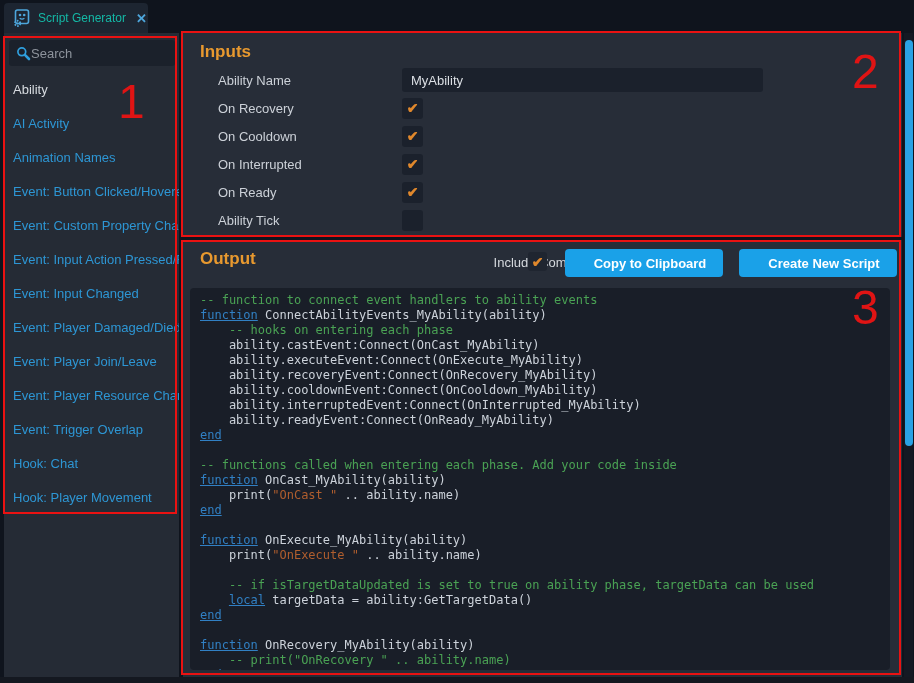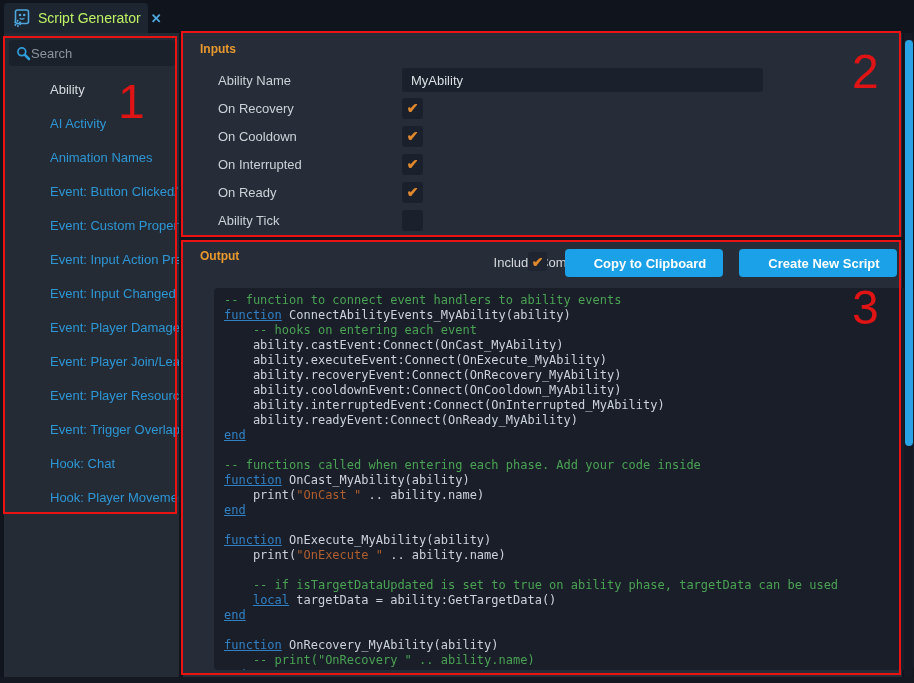--- a/index.html
+++ b/index.html
@@ -3,38 +3,38 @@
 <meta charset="utf-8">
 <style>
   * { margin:0; padding:0; box-sizing:border-box; }
   html,body { width:914px; height:683px; overflow:hidden; }
   body { font-family:"Liberation Sans", sans-serif; background:#0f141d; position:relative; }
 
   
   .topbar { position:absolute; left:0; top:0; width:914px; height:33px; background:#0f141d; }
   .tab { position:absolute; left:4px; top:3px; width:144px; height:30px; background:#1d2531;
          border-radius:4px 4px 0 0; display:flex; align-items:center; padding:0 8px; gap:6px; }
-  .tab-title { color:#bef264; font-size:14px; white-space:nowrap; }
+  .tab-title { color:#14b8a6; font-size:12px; white-space:nowrap; }
   .tab-close { color:#4da6dc; font-size:13px; font-weight:bold; margin-left:4px; cursor:pointer; }
 
   
   .sidebar { position:absolute; left:4px; top:33px; width:175px; height:644px; background:#252b35; overflow:hidden; }
   .searchbox { position:absolute; left:5px; top:7px; width:166px; height:26px; background:#1b212b;
                border-radius:3px; display:flex; align-items:center; padding:0 7px; }
   .search-ph { color:#8d939c; font-size:13px; }
   .side-list { position:absolute; left:0; top:40px; width:175px; }
   .side-item { height:34px; line-height:34px; padding-left:9px; font-size:13px; color:#2d96d4;
-               white-space:nowrap; overflow:hidden; cursor:pointer;margin-left:37px; }
+               white-space:nowrap; overflow:hidden; cursor:pointer; }
   .side-item.selected { color:#d8dce1; }
 
   
   .panel { position:absolute; background:#272d38; }
   .inputs-panel { left:183px; top:33px; width:719px; height:204px; }
   .output-panel { left:183px; top:240px; width:719px; height:437px; }
-  .panel-title { position:absolute; left:17px; top:9px; color:#e8992f; font-size:12px; font-weight:bold; }
+  .panel-title { position:absolute; left:17px; top:9px; color:#e8992f; font-size:17px; font-weight:bold; }
 
   .form-rows { position:absolute; left:0; top:33px; width:100%; }
   .form-row { height:28px; display:flex; align-items:center; }
   .form-row .flabel { width:184px; margin-left:35px; font-size:13px; color:#ccd1d8; }
   .text-input { width:361px; height:24px; background:#1b212c; border:none; border-radius:3px;
                 color:#dbdfe4; font-size:13px; padding:0 9px; font-family:"Liberation Sans",sans-serif; outline:none; }
   .checkbox { width:21px; height:21px; background:#1b212c; border-radius:3px; display:flex;
               align-items:center; justify-content:center; cursor:pointer; }
   .checkbox .mark { color:#e0882c; font-size:14px; font-weight:bold; display:none; line-height:1; }
   .checkbox.checked .mark { display:block; }
@@ -45,21 +45,21 @@
   .inc-check { position:absolute; right:355px; top:12px; width:19px; height:19px; background:#1f2530; }
   .btn { position:absolute; top:9px; width:158px; height:28px; background:#1aa1e8; border:none;
          border-radius:4px; color:#ffffff; font-size:13px; font-weight:bold;
          font-family:"Liberation Sans",sans-serif; cursor:pointer;padding-left:12px; }
   .btn-copy { right:179px; }
   .btn-create { right:5px; }
 
   
   .code-area { position:absolute; left:7px; top:48px; width:700px; height:382px; background:#191e28;
                border-radius:4px; overflow:hidden; padding:5px 0 0 10px;
-               font-family:"DejaVu Sans Mono", monospace; font-size:12px; line-height:15px;margin-left:24px; }
+               font-family:"DejaVu Sans Mono", monospace; font-size:12px; line-height:15px; }
   .code-line { white-space:pre; min-height:15px; }
   .seg-p { color:#ccd2da; }
   .seg-c { color:#4aa254; }
   .seg-k { color:#3180c4;text-decoration:underline; }
   .seg-s { color:#b05e2e; }
 
   
   .sb-track { position:absolute; left:904px; top:33px; width:9px; height:644px; background:#141923; }
   .sb-thumb { position:absolute; left:905px; top:40px; width:8px; height:406px; background:#2aa2e4; border-radius:4px; }
 
@@ -169,21 +169,21 @@
     <span class="inc-label">Include Comments</span>
     <span class="checkbox checked inc-check">
         <span class="mark">✔</span>
       </span>
     <button class="btn btn-copy">Copy to Clipboard</button>
     <button class="btn btn-create">Create New Script</button>
   </div>
   <div class="code-area" id="code-area">
       <div class="code-line"><span class="seg-c">-- function to connect event handlers to ability events</span></div>
       <div class="code-line"><span class="seg-k">function</span><span class="seg-p"> ConnectAbilityEvents_MyAbility(ability)</span></div>
-      <div class="code-line"><span class="seg-c">    -- hooks on entering each event</span></div>
+      <div class="code-line"><span class="seg-c">    -- hooks on entering each phase</span></div>
       <div class="code-line"><span class="seg-p">    ability.castEvent:Connect(OnCast_MyAbility)</span></div>
       <div class="code-line"><span class="seg-p">    ability.executeEvent:Connect(OnExecute_MyAbility)</span></div>
       <div class="code-line"><span class="seg-p">    ability.recoveryEvent:Connect(OnRecovery_MyAbility)</span></div>
       <div class="code-line"><span class="seg-p">    ability.cooldownEvent:Connect(OnCooldown_MyAbility)</span></div>
       <div class="code-line"><span class="seg-p">    ability.interruptedEvent:Connect(OnInterrupted_MyAbility)</span></div>
       <div class="code-line"><span class="seg-p">    ability.readyEvent:Connect(OnReady_MyAbility)</span></div>
       <div class="code-line"><span class="seg-k">end</span></div>
       <div class="code-line"></div>
       <div class="code-line"><span class="seg-c">-- functions called when entering each phase. Add your code inside</span></div>
       <div class="code-line"><span class="seg-k">function</span><span class="seg-p"> OnCast_MyAbility(ability)</span></div>

